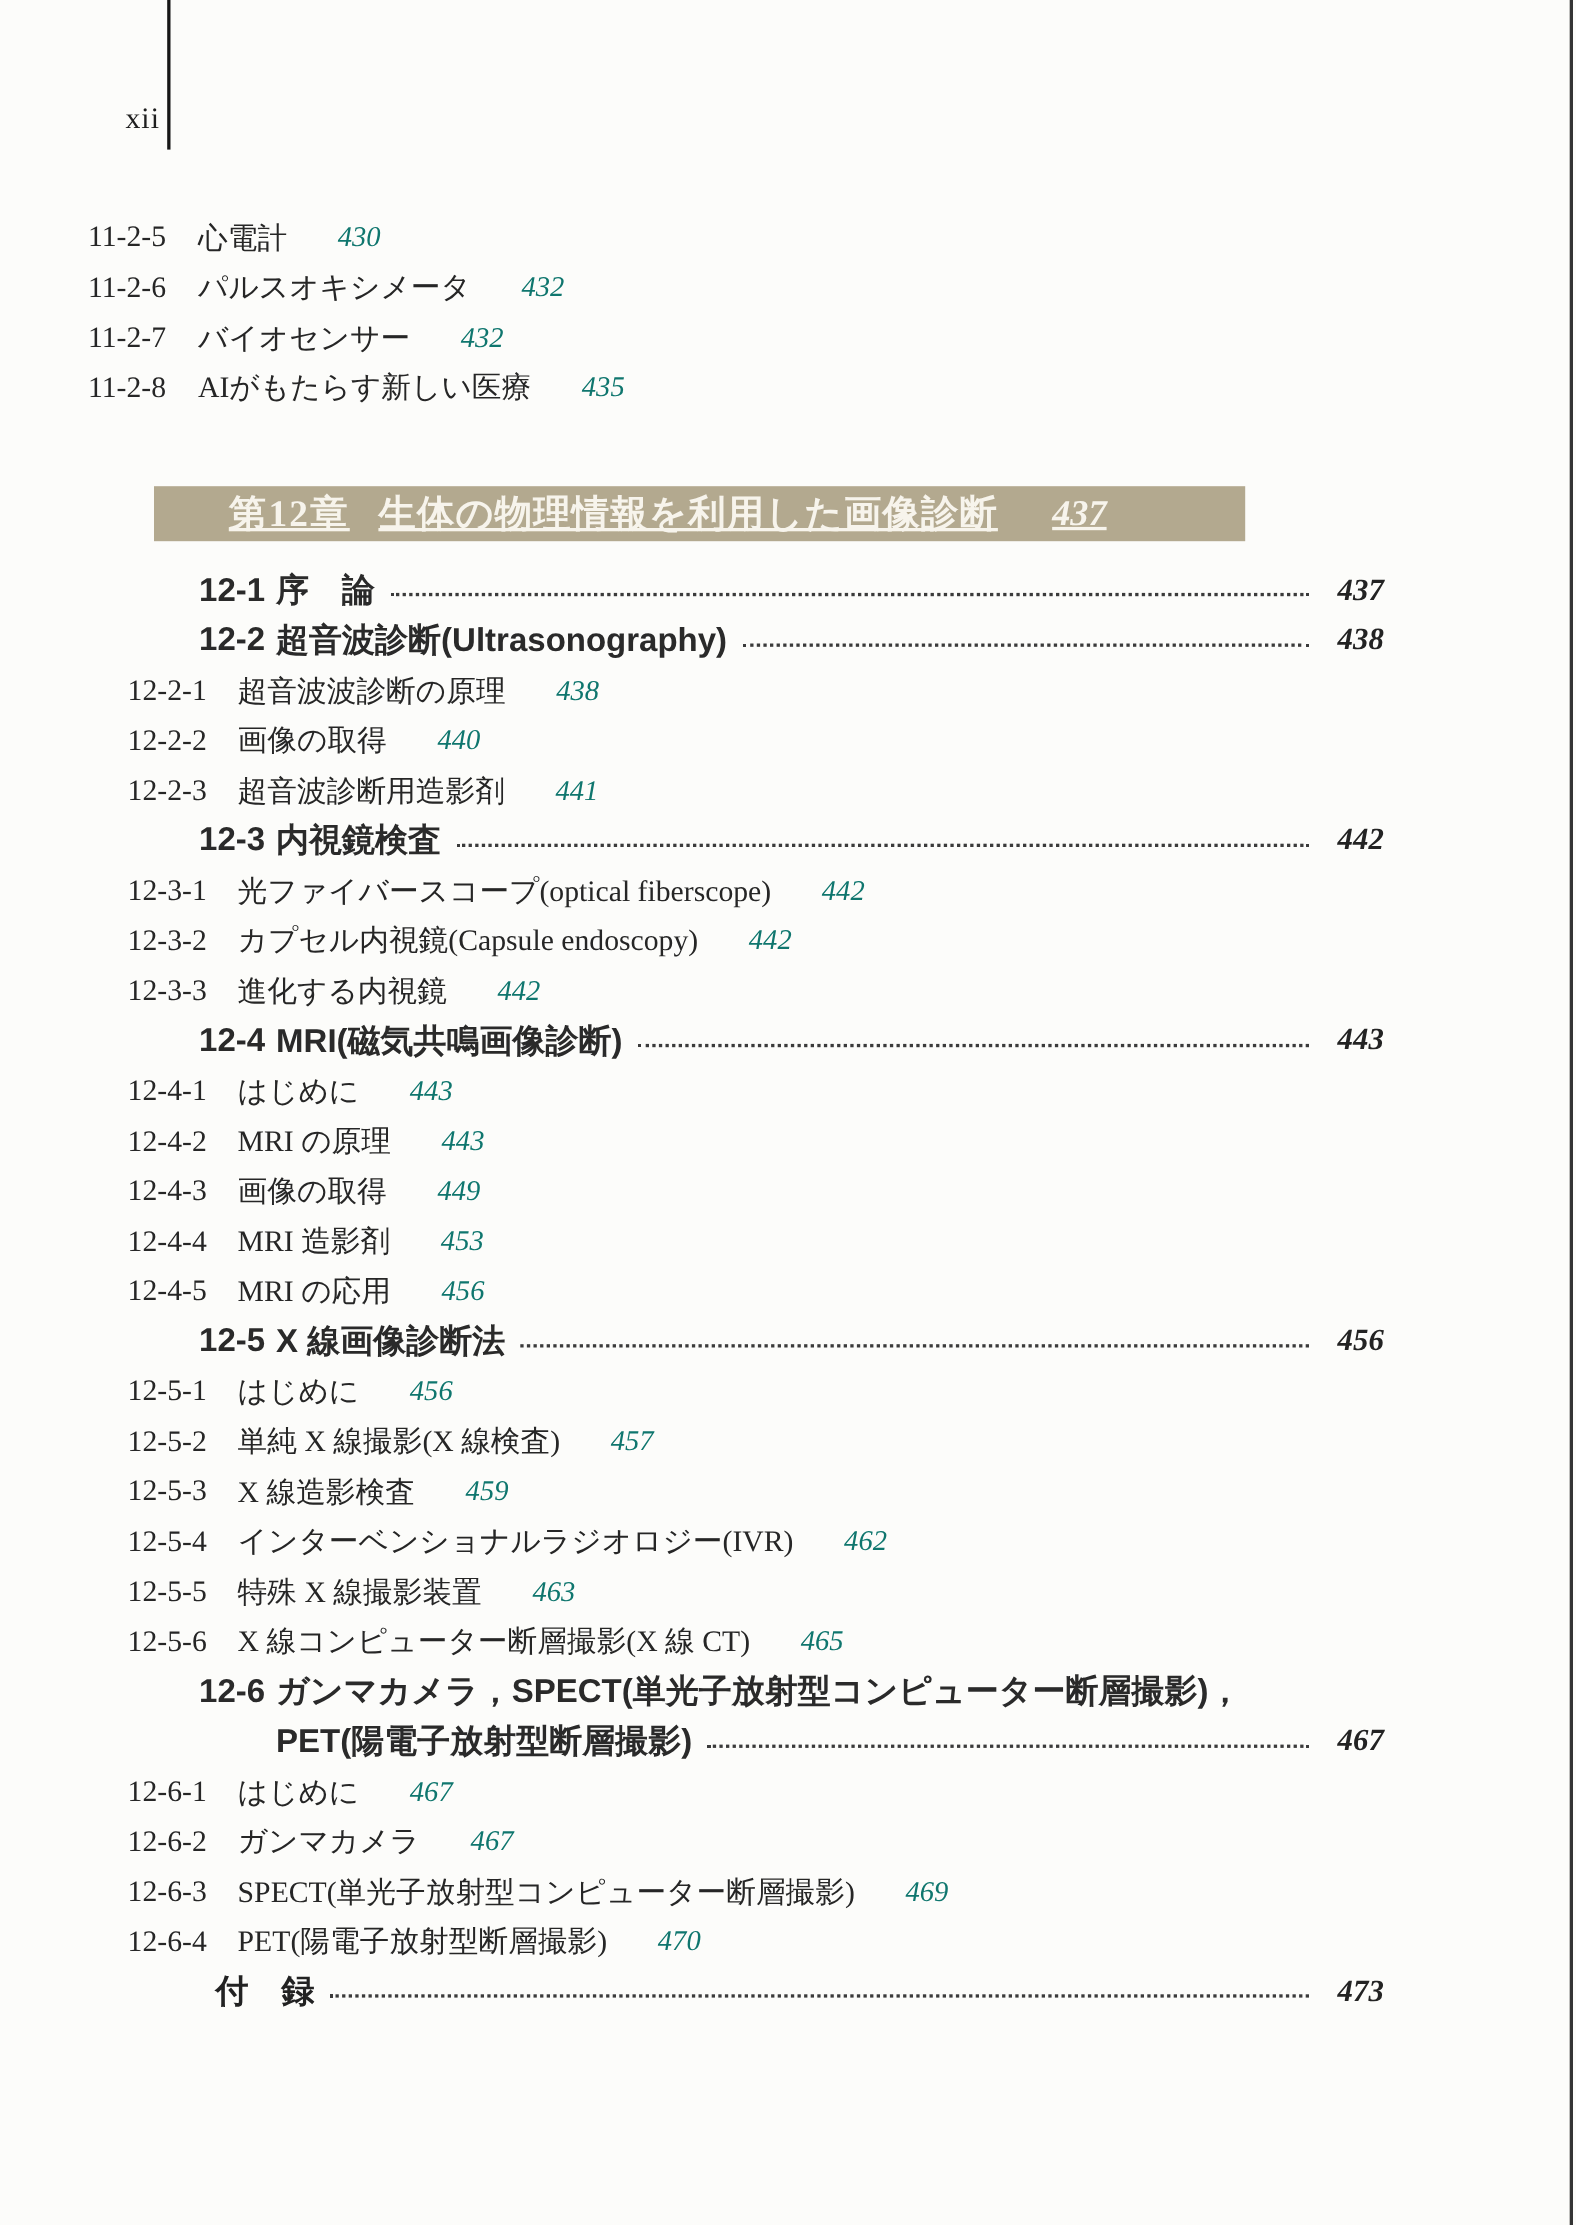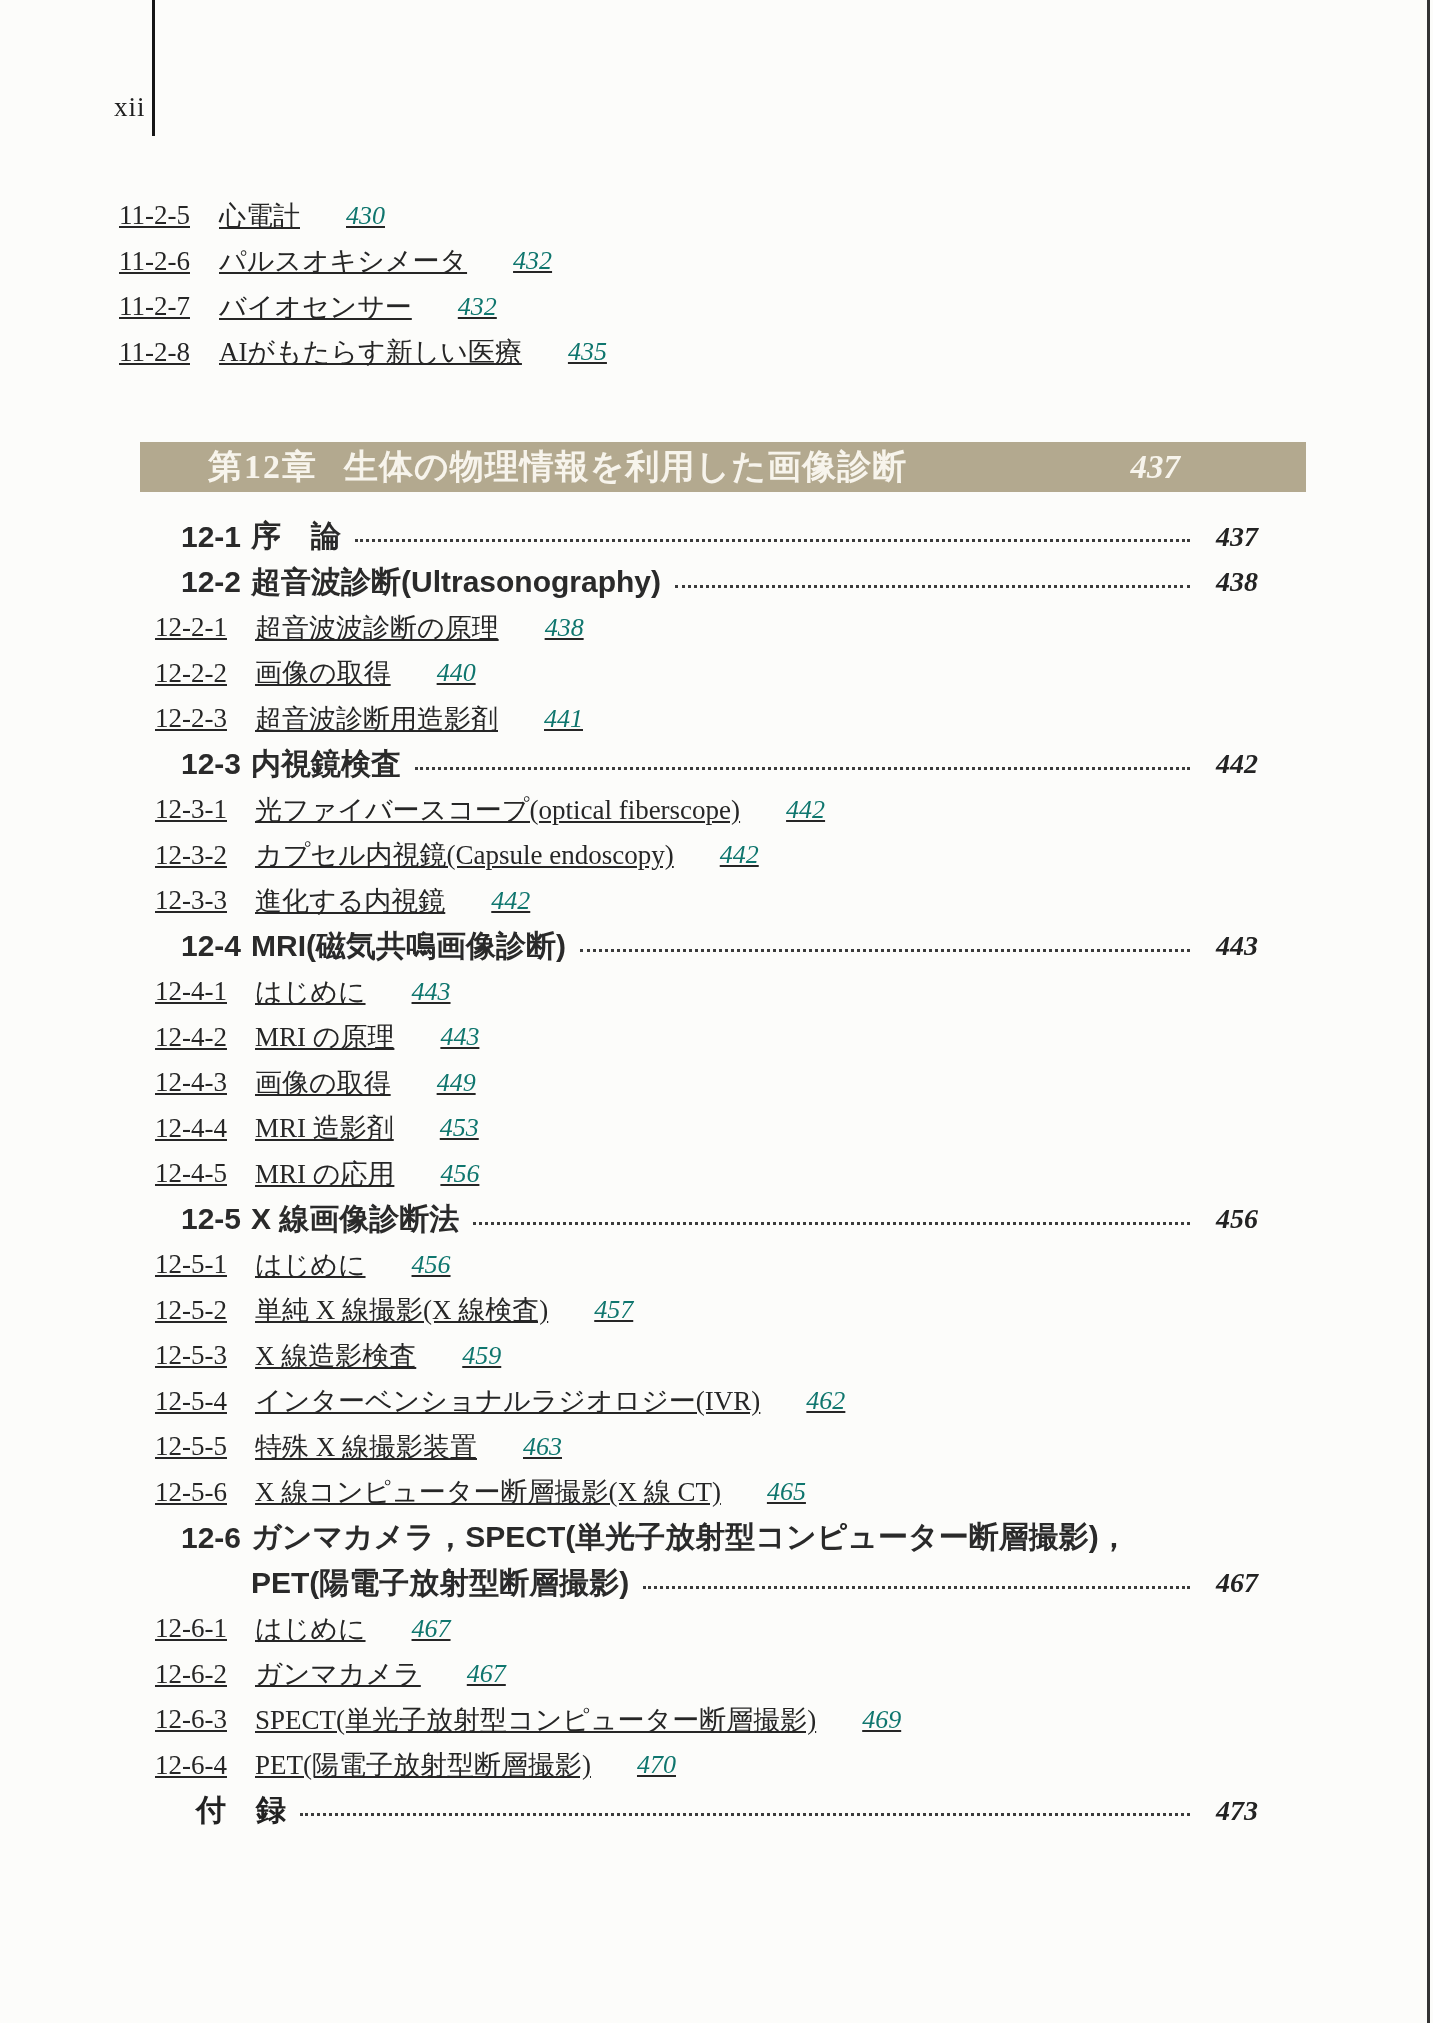--- a/index.html
+++ b/index.html
@@ -23,24 +23,25 @@
     font: 27px "Liberation Serif", serif; color: #1f1f1f;
     letter-spacing: 1px;
   }
   .folio-rule {
     position: absolute; left: 152px; top: 0; width: 3px; height: 136px;
     background: #161616;
   }
 
   
   .band {
-    position: absolute; left: 140px; top: 442px; width: 1166px; height: 50px;
+    position: absolute; left: 140px; top: 442px; width: 992px; height: 50px;
     background: #b3a98f;
     display: flex; align-items: center;
     color: #f7f4ec;
+    text-decoration: underline;
   }
   .band .chap-label {
     margin-left: 68px;
     font: bold 34px "Liberation Serif", serif;
     letter-spacing: 2px;
     white-space: nowrap;
   }
   .band .chap-title {
     margin-left: 26px;
     font: bold 34px "Liberation Serif", serif;
@@ -59,24 +60,23 @@
 
   .row {
     display: flex; align-items: center;
     height: 45.5px;
     padding-right: 175px;
     white-space: nowrap;
   }
 
   
   .row.sub {
-    padding-left: 119px;
+    padding-left: 80px;
     font: 27px "Liberation Serif", serif;
     color: #262626;
-    text-decoration: underline;
   }
   .row.sub .num { display: inline-block; width: 100px; }
   .row.sub .pg  {
     margin-left: 46px;
     font: italic 26px "Liberation Serif", serif;
     color: #0f766e;
   }
 
   
   .row.section {

